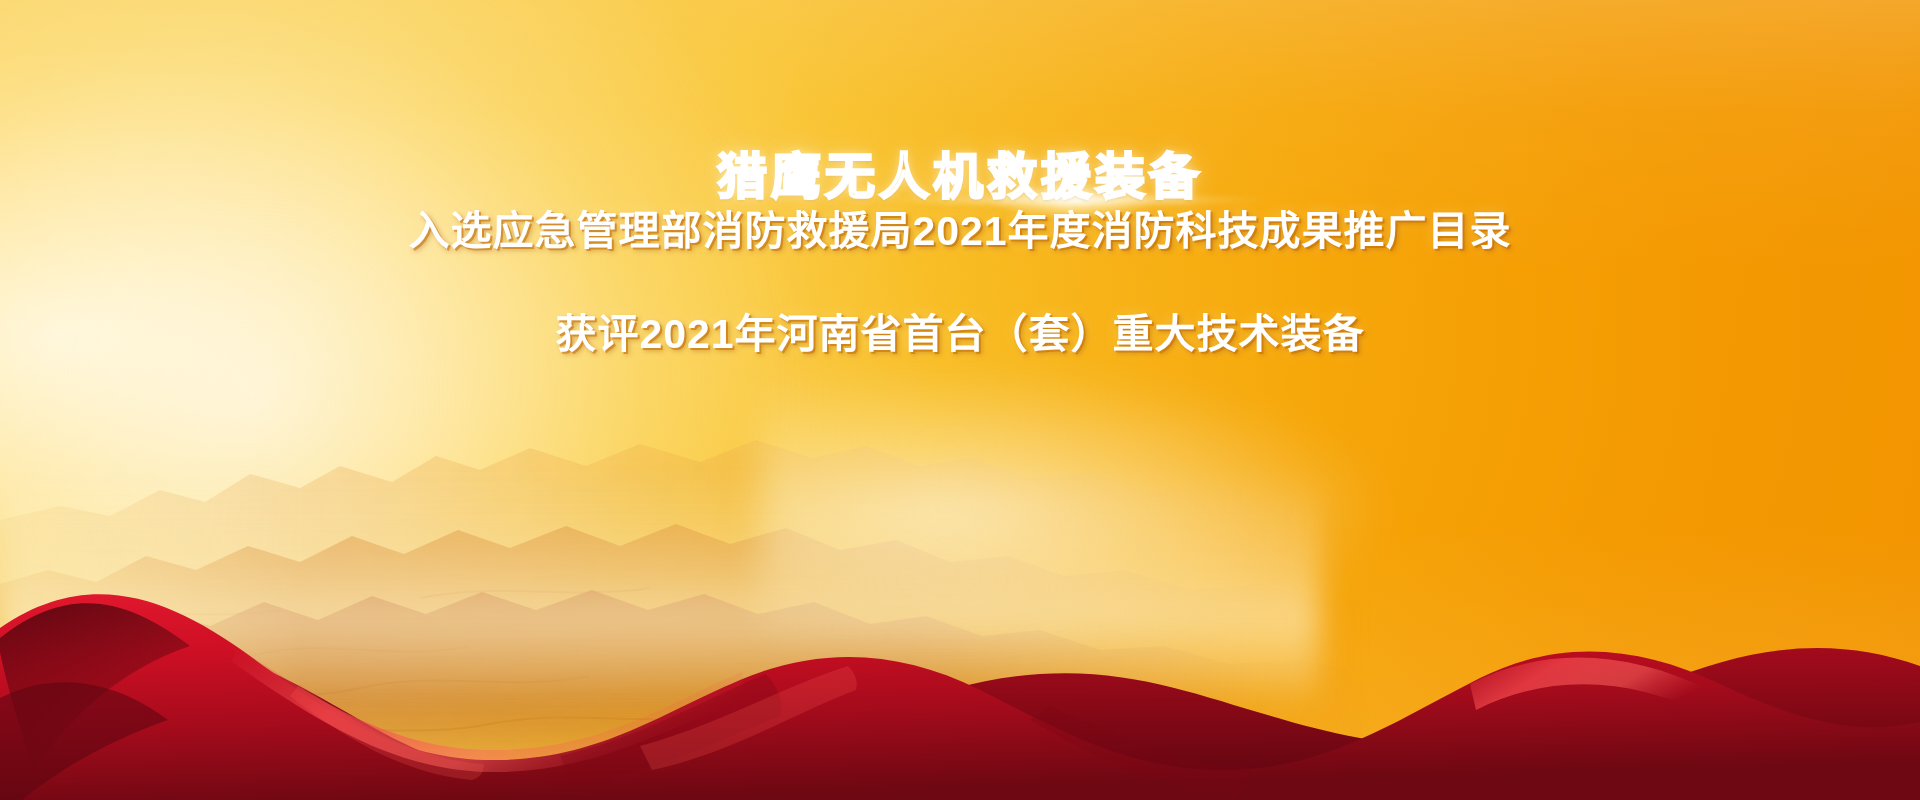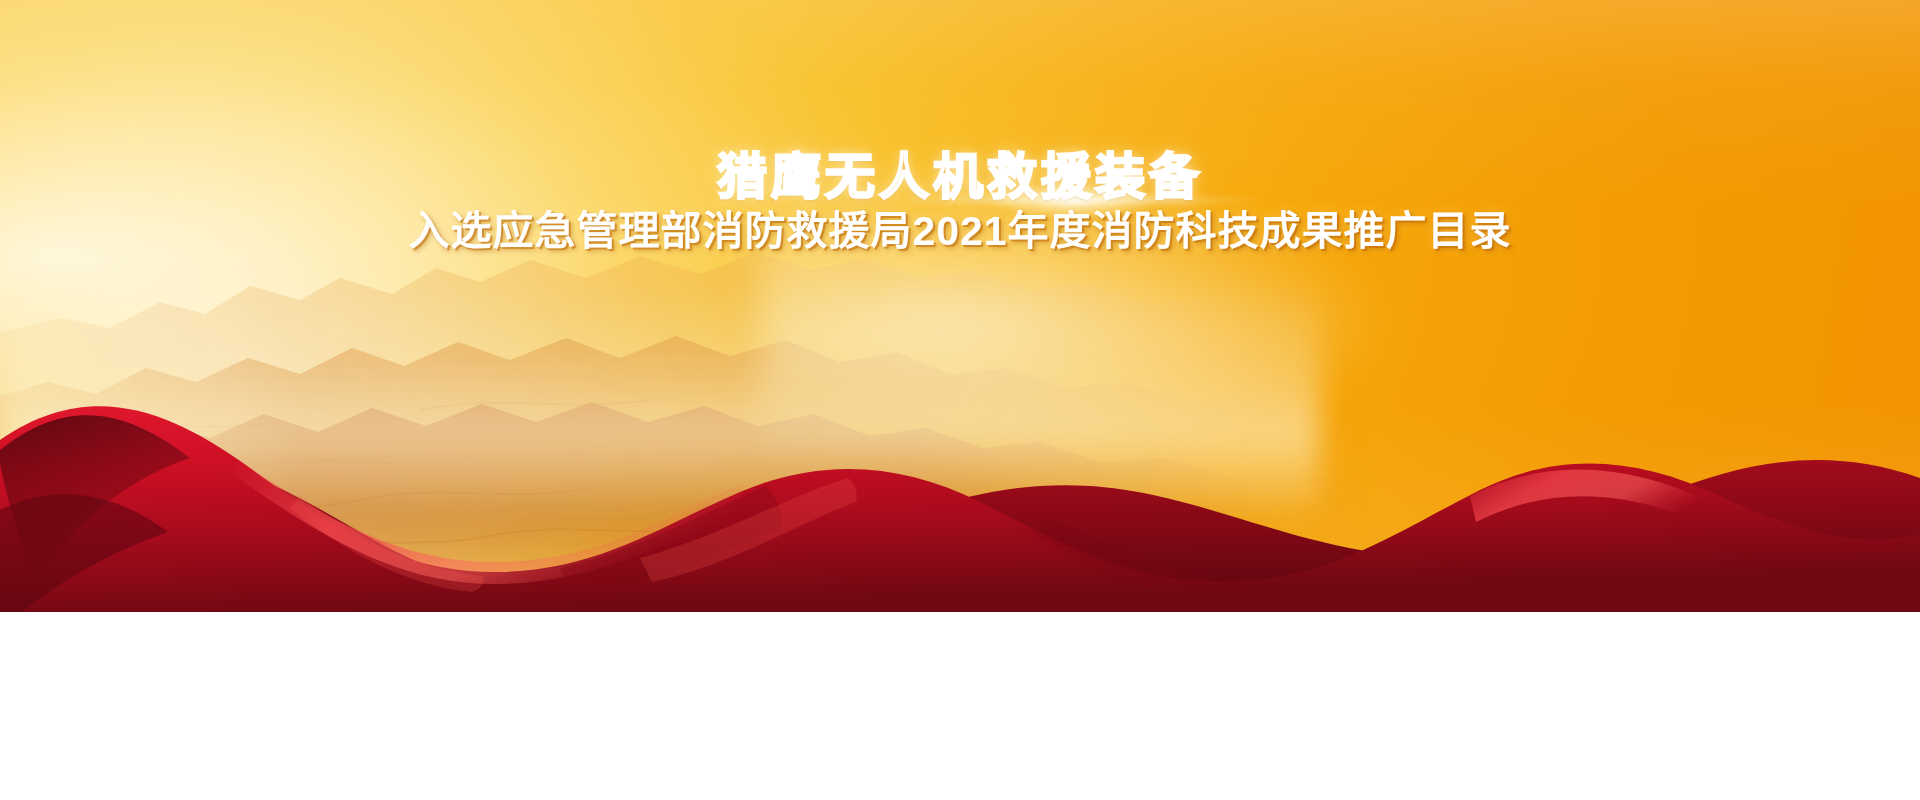--- a/index.html
+++ b/index.html
@@ -6,21 +6,21 @@
   html, body {
     margin: 0;
     padding: 0;
     background: #ffffff;
   }
   * { box-sizing: border-box; }
 
   .banner {
     position: relative;
     width: 1920px;
-    height: 612px;
+    height: 800px;
     overflow: hidden;
     font-family: "Liberation Sans", "DejaVu Sans", sans-serif;
     background: #0369a1;
   }
 
   
   .bg-base {
     position: absolute;
     inset: 0;
     background:
@@ -273,16 +273,17 @@
 
   <div class="copy">
 
     <div class="title-wrap">
       <span class="flare"></span>
       <h1 class="main-title">猎鹰无人机救援装备</h1>
     </div>
 
     <p class="sub-line first">入选应急管理部消防救援局2021年度消防科技成果推广目录</p>
 
+    <p class="sub-line second">获评2021年河南省首台（套）重大技术装备</p>
 
   </div>
 
 </div>
 
 </body></html>

